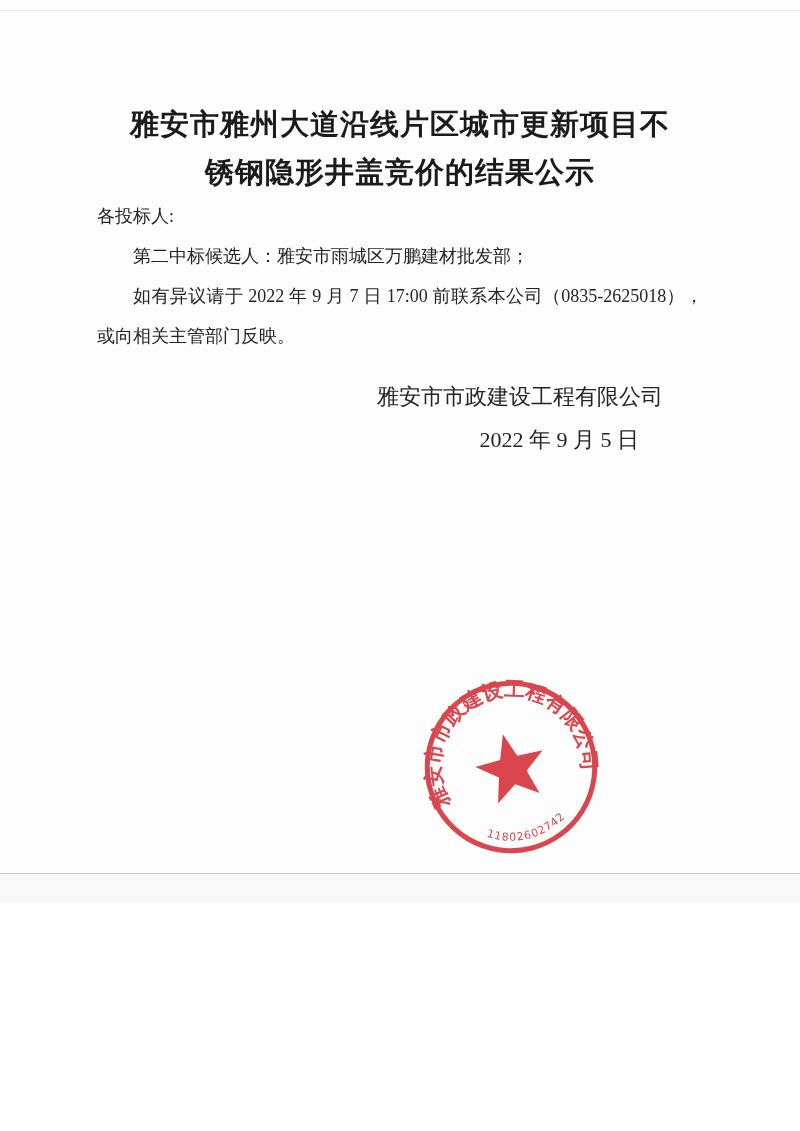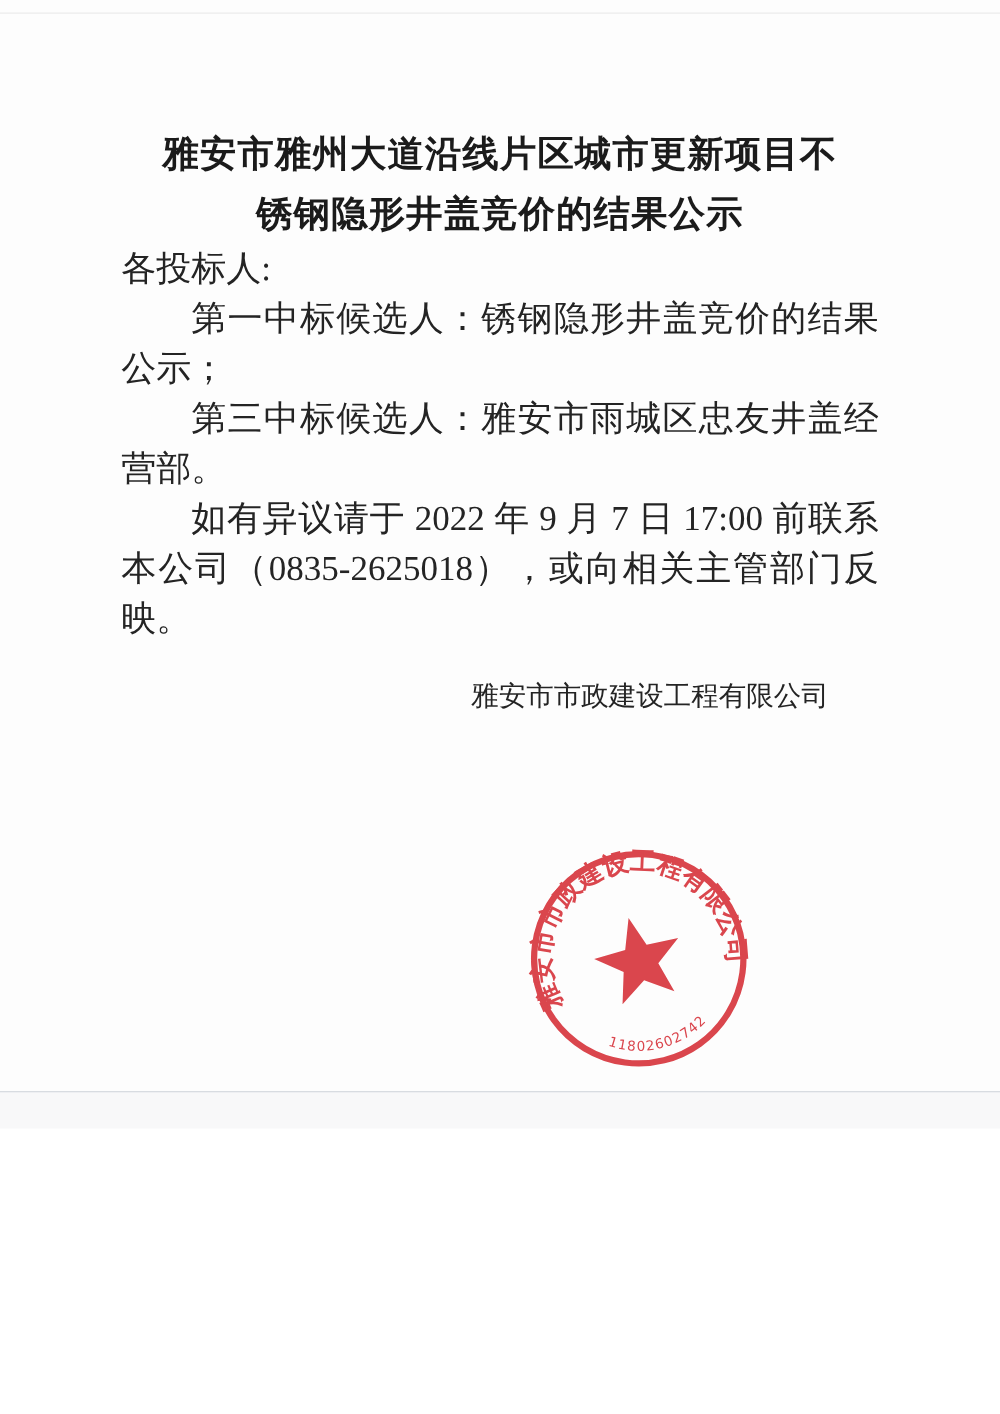--- a/index.html
+++ b/index.html
@@ -5,21 +5,21 @@
   html,body { margin:0; padding:0; background:#ffffff; }
   .page {
     position:relative; width:800px; height:903px;
     background:#fdfdfd; overflow:hidden;
     font-family:"Liberation Serif","DejaVu Serif",serif;
     color:#242424;
   }
   .scan-top-line { position:absolute; left:0; top:10px; width:800px; height:1px; background:#ececec; }
   .content { position:absolute; left:97px; top:0; width:606px; }
   .doc-title { margin-top:100px; text-align:center; font-size:29px; font-weight:bold; line-height:48px; color:#1b1b1b; letter-spacing:1px; }
-  .bodytext { font-size:28px; line-height:40px; text-align:justify; }
+  .bodytext { font-size:18px; line-height:40px; text-align:justify; }
   .bodytext p { margin:0; text-indent:2em; }
   p.salutation { text-indent:0; }
   .uline { text-decoration:underline; text-underline-offset:5px; }
   .signature { margin-top:21px; font-size:22px; text-align:right; }
   .sig-company { line-height:40px; padding-right:40px; }
   .sig-date { line-height:46px; padding-right:64px; }
   .seal {
     position:absolute; left:420px; top:676px; width:182px; height:182px;
     transform:rotate(-14deg);
     mix-blend-mode:multiply; opacity:0.92;
@@ -40,30 +40,30 @@
 
     <div class="doc-title">
       <div>雅安市雅州大道沿线片区城市更新项目不</div>
       <div>锈钢隐形井盖竞价的结果公示</div>
     </div>
 
     <div class="bodytext">
       <p class="salutation">各投标人:</p>
 
 
-      <p>第一中标候选人：锈钢隐形井盖竞价的结果公示；</p>
-      <p>第三中标候选人：雅安市雨城区忠友井盖经营部。</p>
+      <p>第二中标候选人：雅安市雨城区万鹏建材批发部；</p>
 
 
       <p>如有异议请于 2022 年 9 月 7 日 17:00 前联系本公司（0835-2625018），或向相关主管部门反映。</p>
 
     </div>
 
     <div class="signature">
       <div class="sig-company">雅安市市政建设工程有限公司</div>
+      <div class="sig-date">2022 年 9 月 5 日</div>
     </div>
 
   </div>
 
   <svg class="seal" viewBox="0 0 200 200">
     <defs>
       <path id="arcTop" d="M 26.7 126.7 A 78 78 0 1 1 173.3 126.7" fill="none"></path>
       <path id="arcBottom" d="M 53.5 166.3 A 81 81 0 0 0 146.5 166.3" fill="none"></path>
     </defs>
     <circle cx="100" cy="100" r="92" fill="none" stroke-width="5.5" stroke="#d9363e"></circle>

